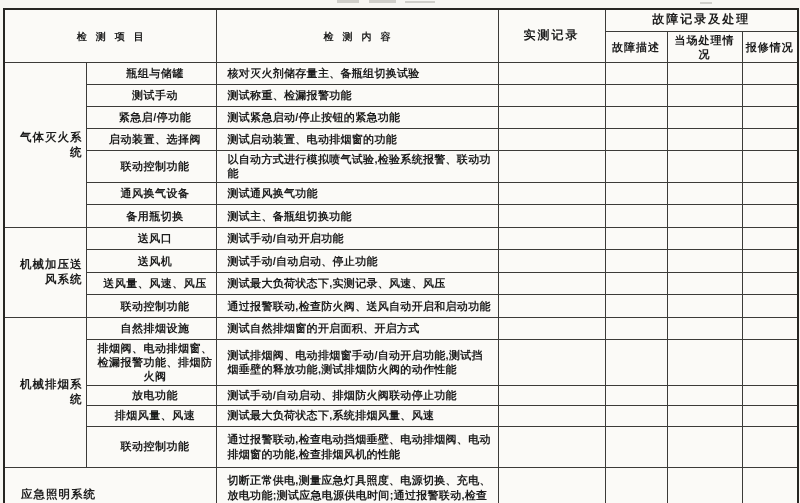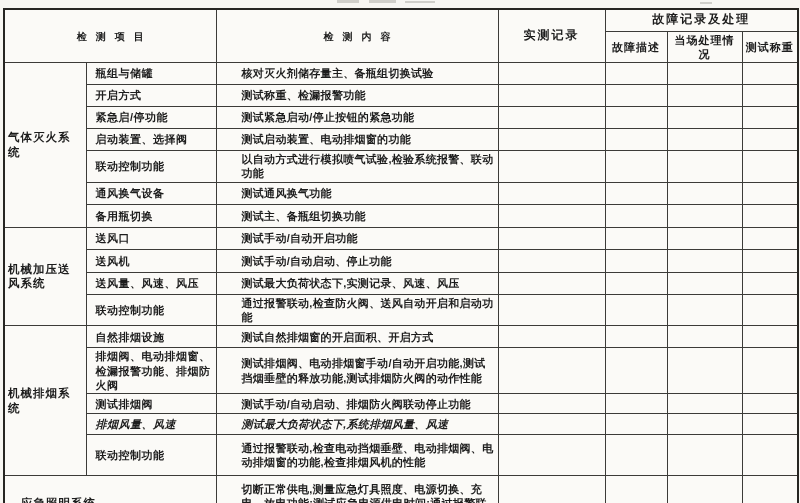--- a/index.html
+++ b/index.html
@@ -34,28 +34,28 @@
     overflow:hidden;
     vertical-align:middle;
     word-break:break-all;
   }
   table.insp{border:2px solid #262522;}
 
   th.hmain{font-size:10px;letter-spacing:9px;text-indent:9px;text-align:center;font-weight:bold;}
   th.hplain{font-size:12px;letter-spacing:2px;text-align:center;}
   th.hsub{font-size:11px;letter-spacing:1px;text-align:center;padding:1px 2px;}
 
-  td.grp{text-align:left;letter-spacing:1px;font-size:11.5px;padding:1px 3px;}
+  td.grp{text-align:right;letter-spacing:1px;font-size:11.5px;padding:1px 3px;}
   td.grpmerged{text-align:left;padding-left:16px;letter-spacing:1px;font-size:11.5px;}
-  td.item{padding-left:9px;padding-right:1px;letter-spacing:.5px;}
-  td.cont{padding-left:25px;padding-right:4px;letter-spacing:.3px;}
+  td.item{padding-left:9px;padding-right:1px;letter-spacing:.5px;text-align:center;}
+  td.cont{padding-left:11px;padding-right:4px;letter-spacing:.3px;}
   td.blank{padding:0;}
 
   tr.hh1{height:22px;} tr.hh2{height:21px;}
-  tr.h20{height:20px;} tr.h21{height:21px;font-style:italic;} tr.h22{height:22px;}
+  tr.h20{height:20px;} tr.h21{height:21px;} tr.h22{height:22px;}
   tr.h23{height:23px;} tr.h41{height:41px;} tr.h42{height:42px;}
   tr.h56{height:56px;}
 </style>
 </head>
 <body>
 
 <div class="page">
 
   <div class="artifact a1"></div>
   <div class="artifact a2"></div>
@@ -76,34 +76,34 @@
     <tbody>
         <tr class="hh1">
       <th class="hmain" colspan="2" rowspan="2">检测项目</th>
       <th class="hmain" rowspan="2">检测内容</th>
       <th class="hplain" rowspan="2">实测记录</th>
       <th class="hplain" colspan="3">故障记录及处理</th>
     </tr>
     <tr class="hh2">
       <th class="hsub">故障描述</th>
       <th class="hsub">当场处理情况</th>
-      <th class="hsub">测试称重</th>
+      <th class="hsub">报修情况</th>
     </tr>
 
     <tr class="h22">
       <td class="grp" rowspan="7">气体灭火系统</td>
       <td class="item">瓶组与储罐</td>
       <td class="cont">核对灭火剂储存量主、备瓶组切换试验</td>
       <td class="blank"></td>
       <td class="blank"></td>
       <td class="blank"></td>
       <td class="blank"></td>
     </tr>
     <tr class="h22">
-      <td class="item">开启方式</td>
+      <td class="item">测试手动</td>
       <td class="cont">测试称重、检漏报警功能</td>
       <td class="blank"></td>
       <td class="blank"></td>
       <td class="blank"></td>
       <td class="blank"></td>
     </tr>
     <tr class="h22">
       <td class="item">紧急启/停功能</td>
       <td class="cont">测试紧急启动/停止按钮的紧急功能</td>
       <td class="blank"></td>
@@ -189,21 +189,21 @@
     </tr>
     <tr class="h42">
       <td class="item">排烟阀、电动排烟窗、检漏报警功能、排烟防火阀</td>
       <td class="cont">测试排烟阀、电动排烟窗手动/自动开启功能,测试挡烟垂壁的释放功能,测试排烟防火阀的动作性能</td>
       <td class="blank"></td>
       <td class="blank"></td>
       <td class="blank"></td>
       <td class="blank"></td>
     </tr>
     <tr class="h20">
-      <td class="item">测试排烟阀</td>
+      <td class="item">放电功能</td>
       <td class="cont">测试手动/自动启动、排烟防火阀联动停止功能</td>
       <td class="blank"></td>
       <td class="blank"></td>
       <td class="blank"></td>
       <td class="blank"></td>
     </tr>
     <tr class="h21">
       <td class="item">排烟风量、风速</td>
       <td class="cont">测试最大负荷状态下,系统排烟风量、风速</td>
       <td class="blank"></td>

